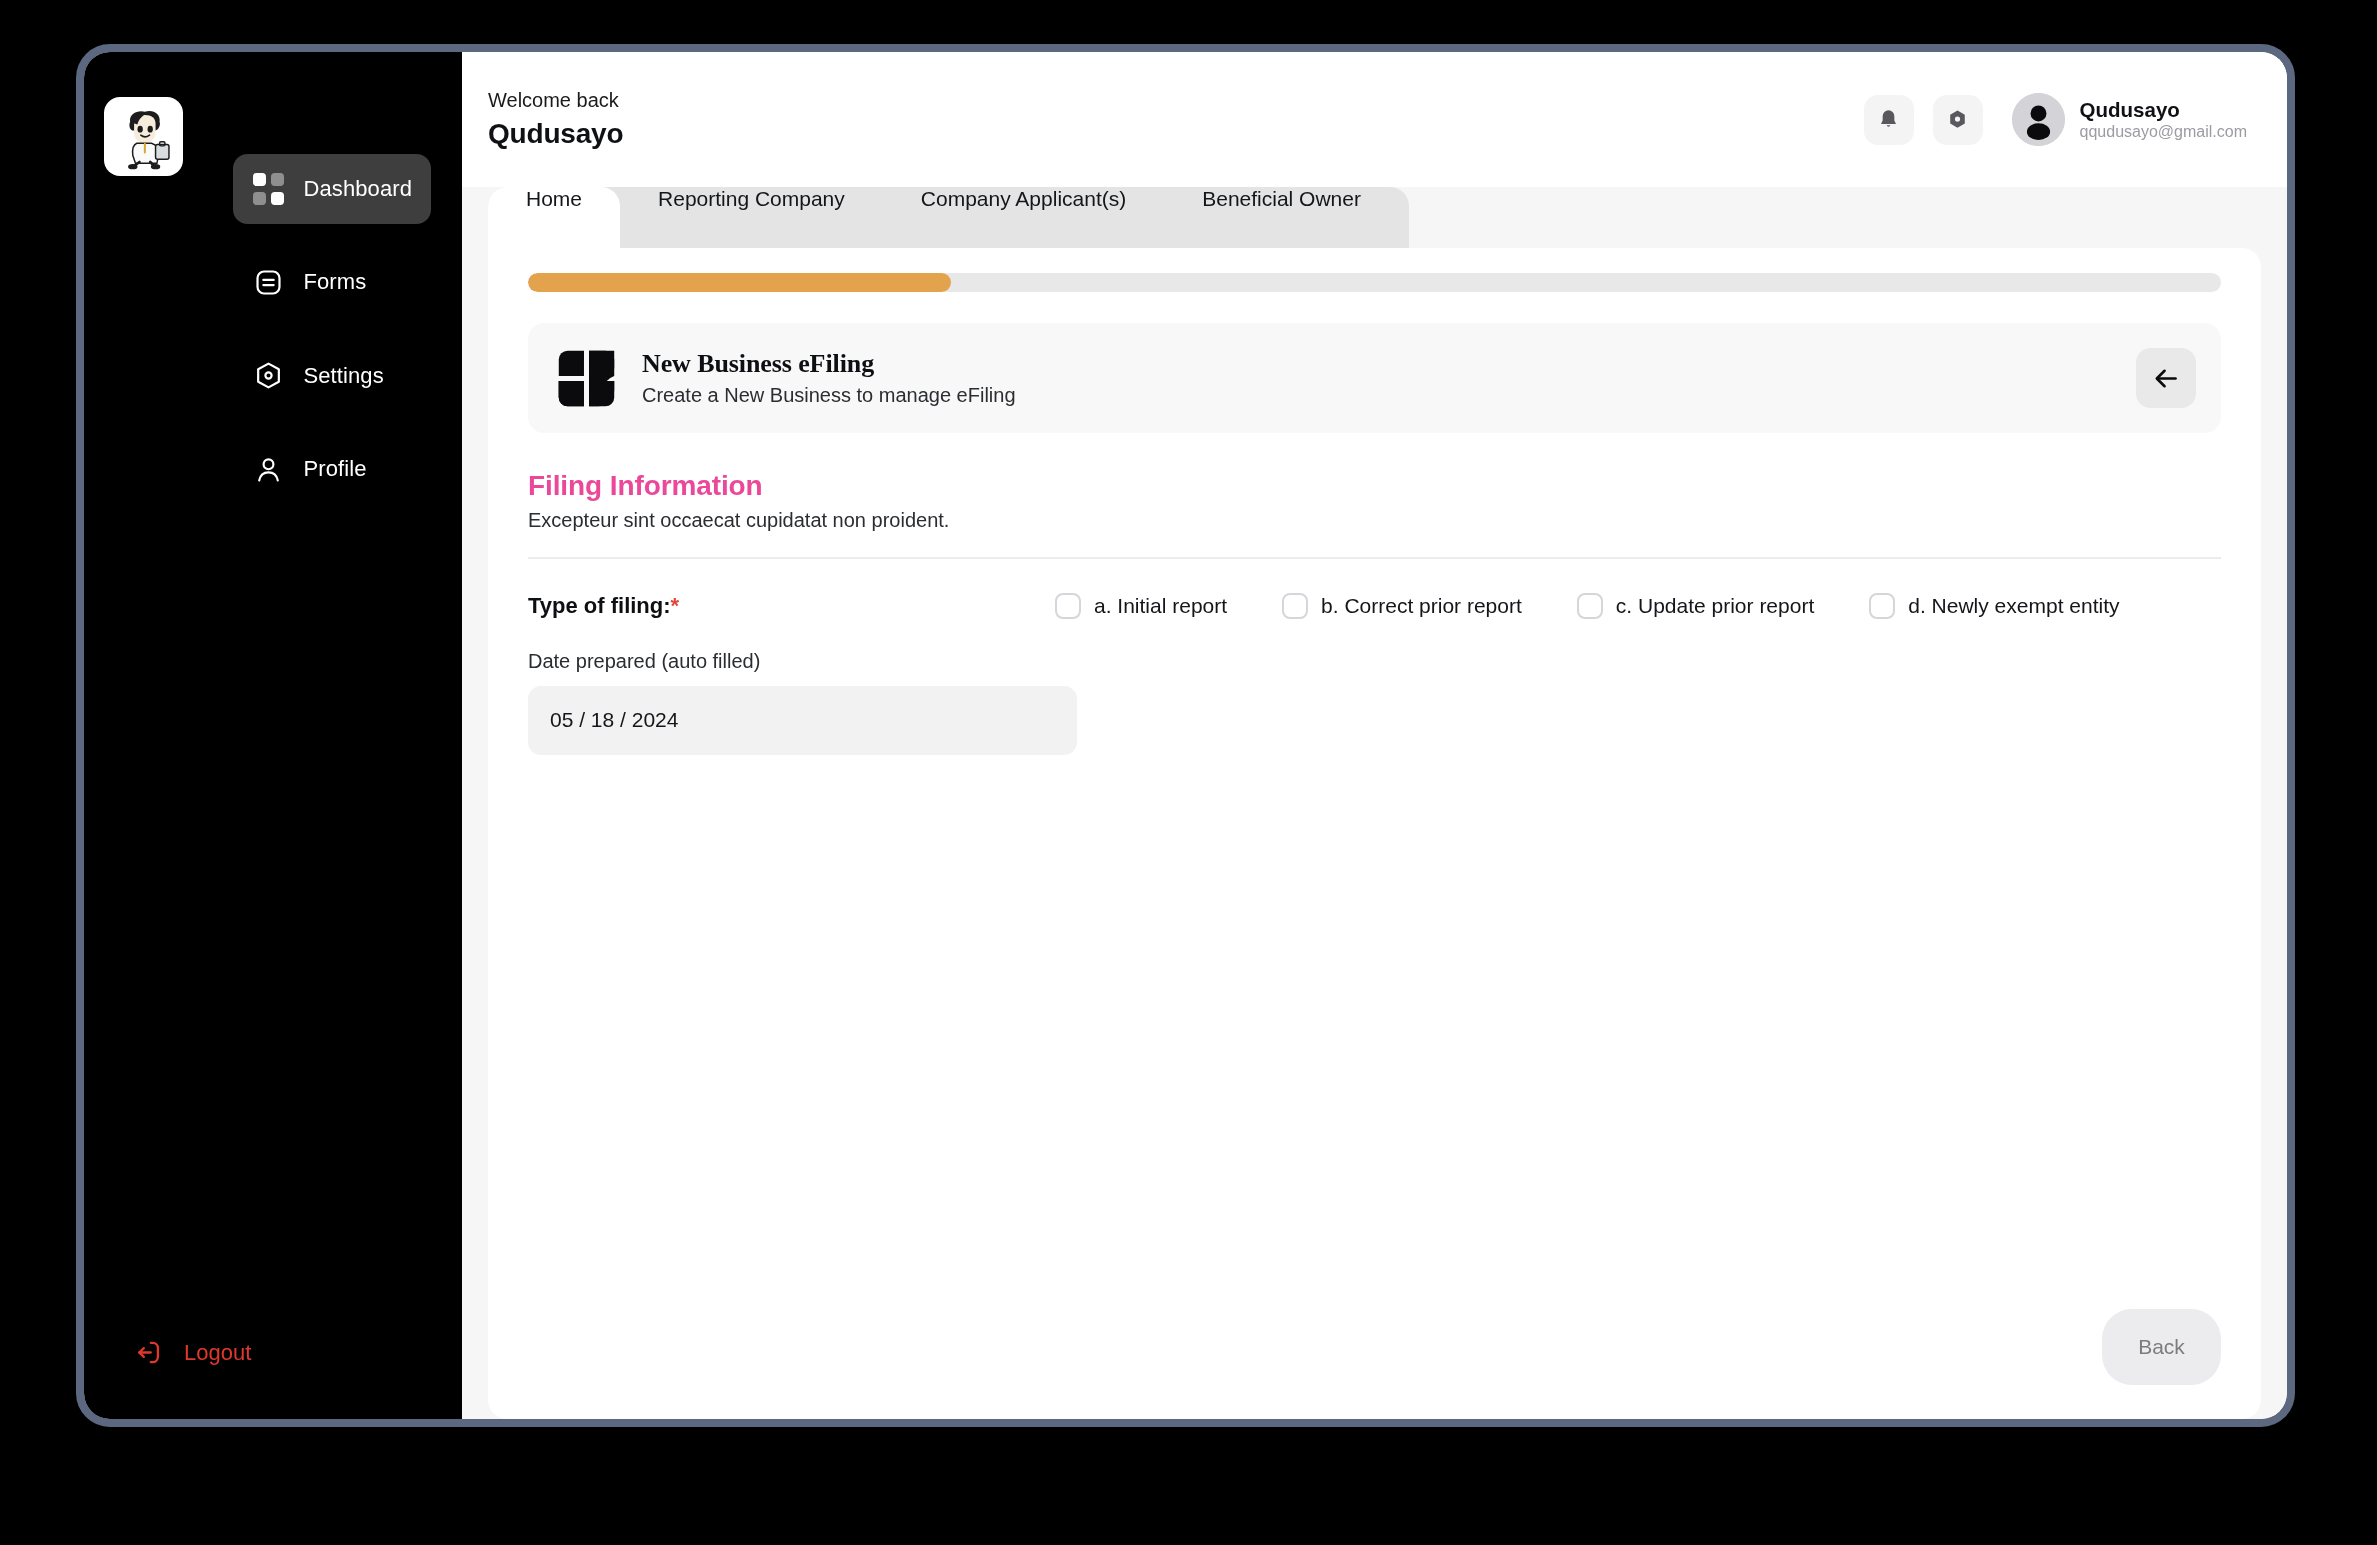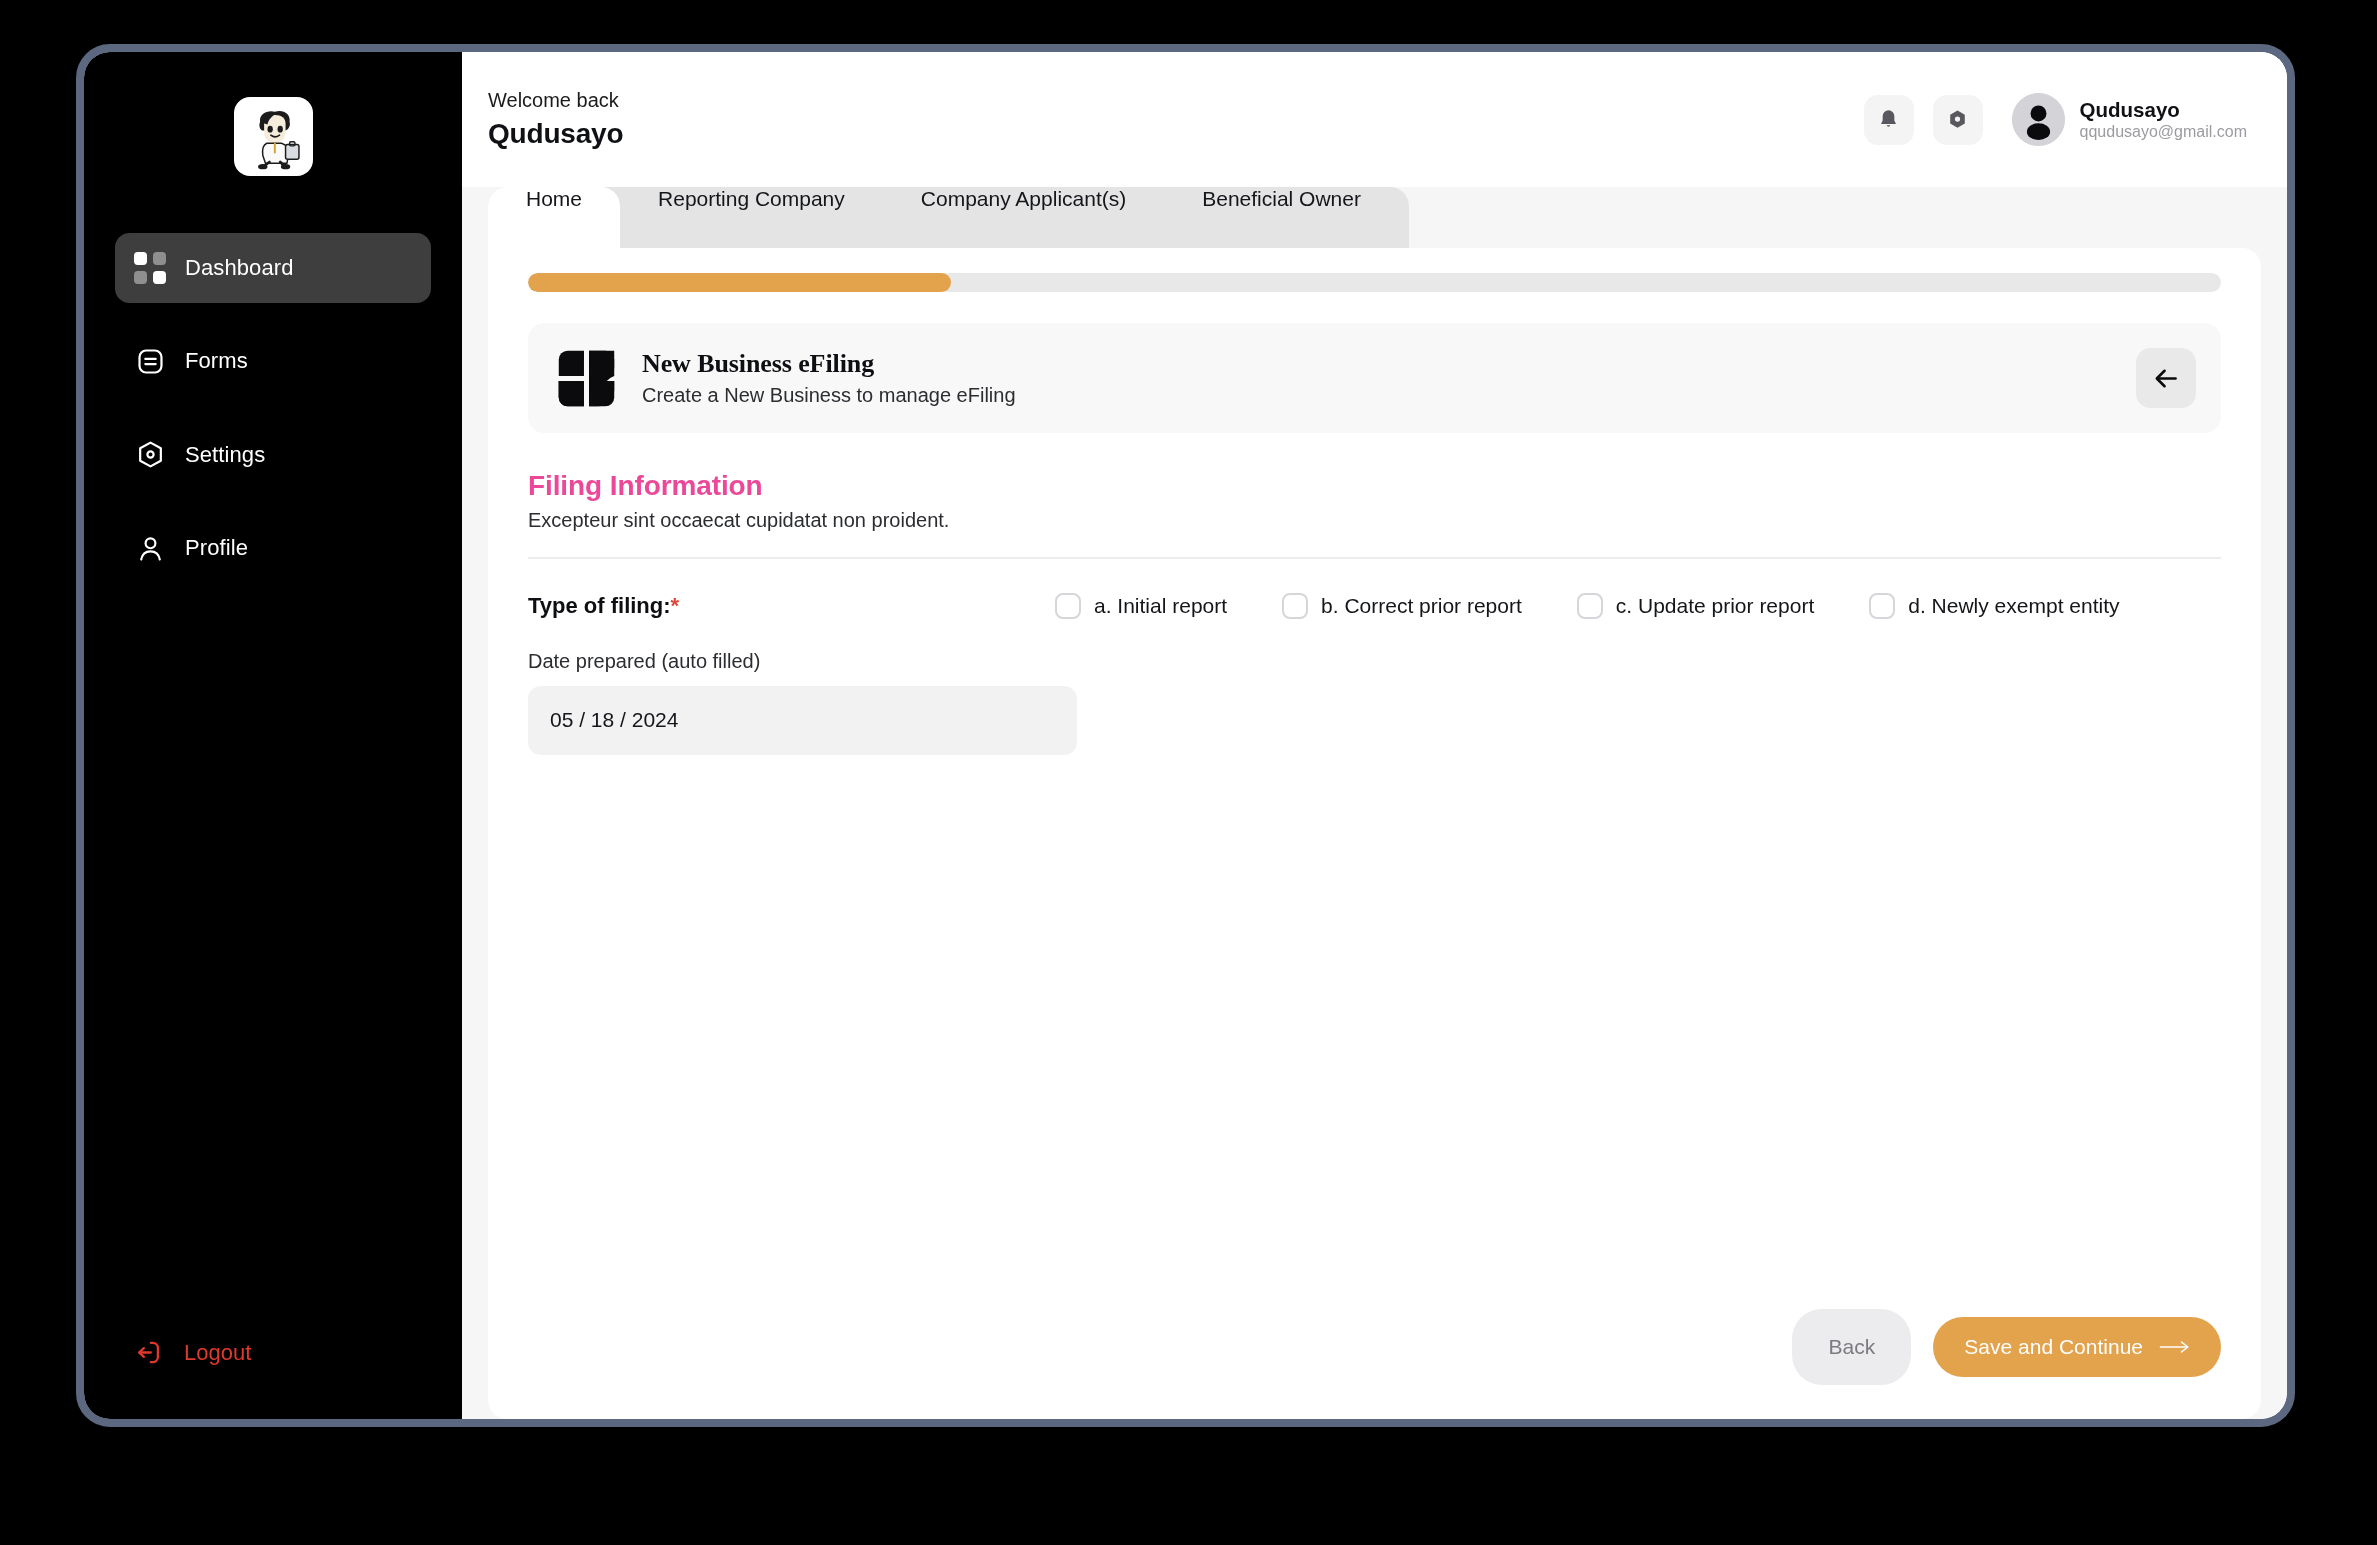--- a/index.html
+++ b/index.html
@@ -32,21 +32,20 @@
     background: #f6f6f7;
   }
 
   
   .sidebar {
     width: 378px;
     background: #000000;
     flex: 0 0 378px;
     position: relative;
     display: flex;
-    flex-direction: column;
     padding-top: 45px;
   }
   .brand-logo {
     width: 79px; height: 79px;
     margin: 0 auto;
     background: #ffffff;
     border-radius: 16px;
     display: flex; align-items: center; justify-content: center;
     overflow: hidden;
   }
@@ -475,26 +474,19 @@
           <div class="date-label">Date prepared (auto filled)</div>
           <div class="date-input">
             <span>05 / 18 / 2024</span>
           </div>
         </div>
 
         <div class="spacer"></div>
 
         <div class="actions">
           <button class="btn-back">Back</button>
-          <button class="btn-primary">
-            <span>Save and Continue</span>
-            <svg viewBox="0 0 44 22" fill="none" stroke="#ffffff" stroke-width="2.2" stroke-linecap="round" stroke-linejoin="round">
-              <line x1="2" y1="11" x2="40" y2="11"></line>
-              <polyline points="32,4 41,11 32,18"></polyline>
-            </svg>
-          </button>
         </div>
 
       </div>
     </section>
   </div>
 </div>
 
 
 </body></html>

